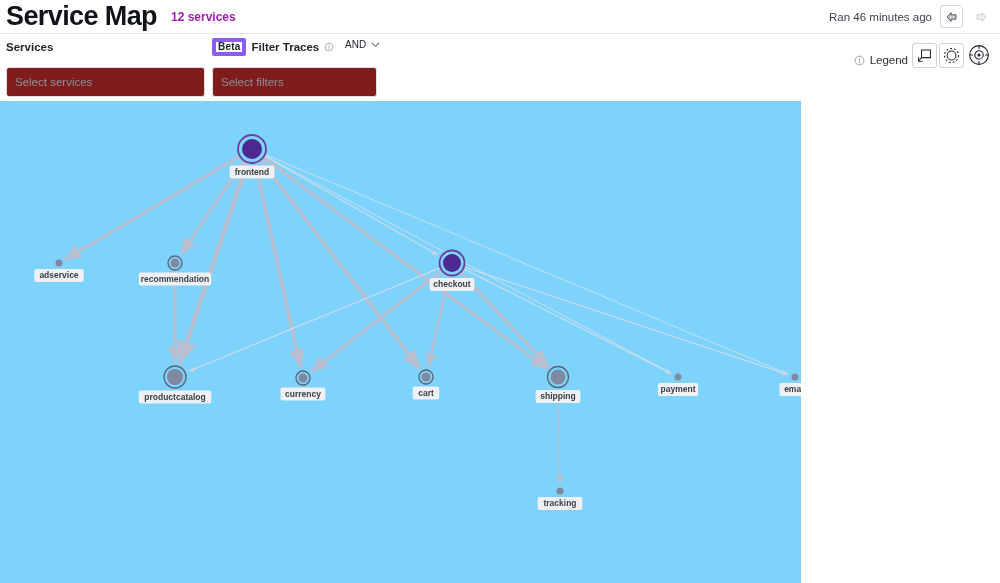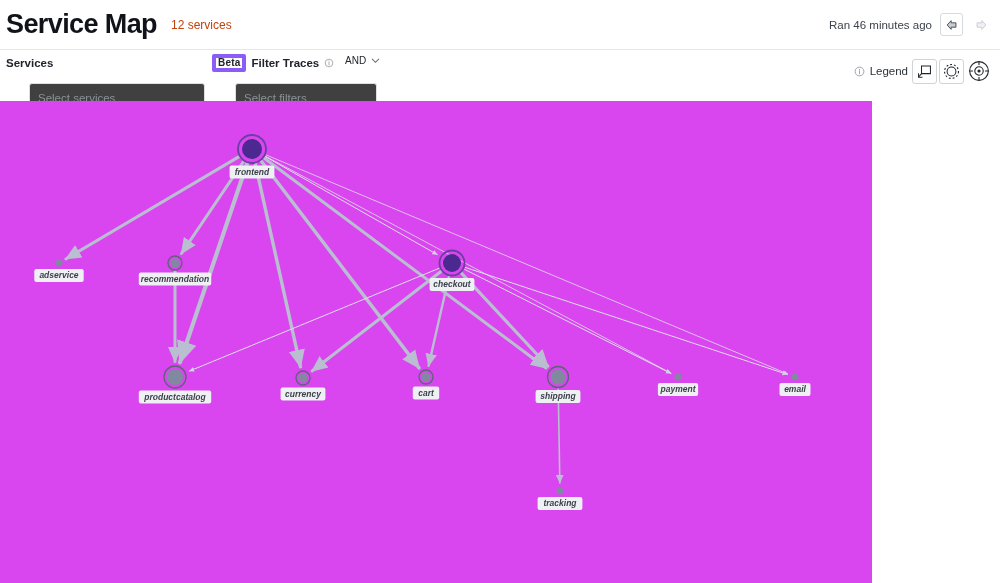--- a/index.html
+++ b/index.html
@@ -11,41 +11,41 @@
     width: 1000px;
     height: 583px;
     font-family: "Liberation Sans", sans-serif;
     color: #1d2129;
     overflow: hidden;
     position: relative;
   }
 
   
   .header {
-    height: 50px;
+    height: 34px;
     display: flex;
     align-items: center;
     padding: 0 8px 0 6px;
     box-sizing: border-box;
     border-bottom: 1px solid #e3e6ea;
     position: relative;
   }
   .page-title {
     font-size: 27px;
     font-weight: 800;
     letter-spacing: -0.6px;
     color: #10131a;
     line-height: 1;
     margin-right: 14px;
     white-space: nowrap;
   }
   .service-count {
     font-size: 12px;
-    font-weight: 400;
-    color: #c2410c;
+    font-weight: 700;
+    color: #a21caf;
     white-space: nowrap;
   }
   .header-right {
     margin-left: auto;
     display: flex;
     align-items: center;
     gap: 6px;
   }
   .ran-label {
     font-size: 11.5px;
@@ -128,48 +128,47 @@
     display: inline-block;
   }
   .info-icon {
     display: inline-flex;
     color: #8d939d;
   }
   .select-box {
     height: 30px;
     border: 1px solid #dcdfe4;
     border-radius: 3px;
-    background: #404040;
+    background: #7f1d1d;
     display: flex;
     align-items: center;
     padding: 0 8px;
     box-sizing: border-box;
     font-size: 11.5px;
     color: #8b9099;
-    margin-left: 23px;
   }
   .and-toggle {
     position: absolute;
     left: 345px;
     top: 5px;
     display: flex;
     align-items: center;
     gap: 4px;
     font-size: 10px;
     font-weight: 400;
     color: #20242c;
   }
   .and-toggle .chev { color: #6b7078; display: flex; }
 
   .filter-right {
     position: absolute;
     right: 8px;
     top: 8px;
     display: flex;
-    align-items: center;
+    align-items: flex-end;
     gap: 2px;
   }
   .legend-btn {
     display: flex;
     align-items: center;
     gap: 5px;
     font-size: 11.5px;
     color: #2d3139;
     padding: 2px 2px;
   }
@@ -188,25 +187,24 @@
     border: none;
     width: 26px;
     height: 26px;
   }
 
   
   .graph-wrap {
     position: absolute;
     left: 0;
     top: 101px;
-    width: 872px;
+    width: 801px;
     height: 482px;
-    background: #d946ef;
+    background: #7dd3fc;
     overflow: hidden;
-    font-style: italic;
   }
   svg.graph { display: block; width: 1000px; height: 482px; }
 
   .node-label {
     font-size: 8.5px;
     font-weight: 700;
     fill: #3b4049;
     font-family: "Liberation Sans", sans-serif;
     text-anchor: middle;
     dominant-baseline: middle;

